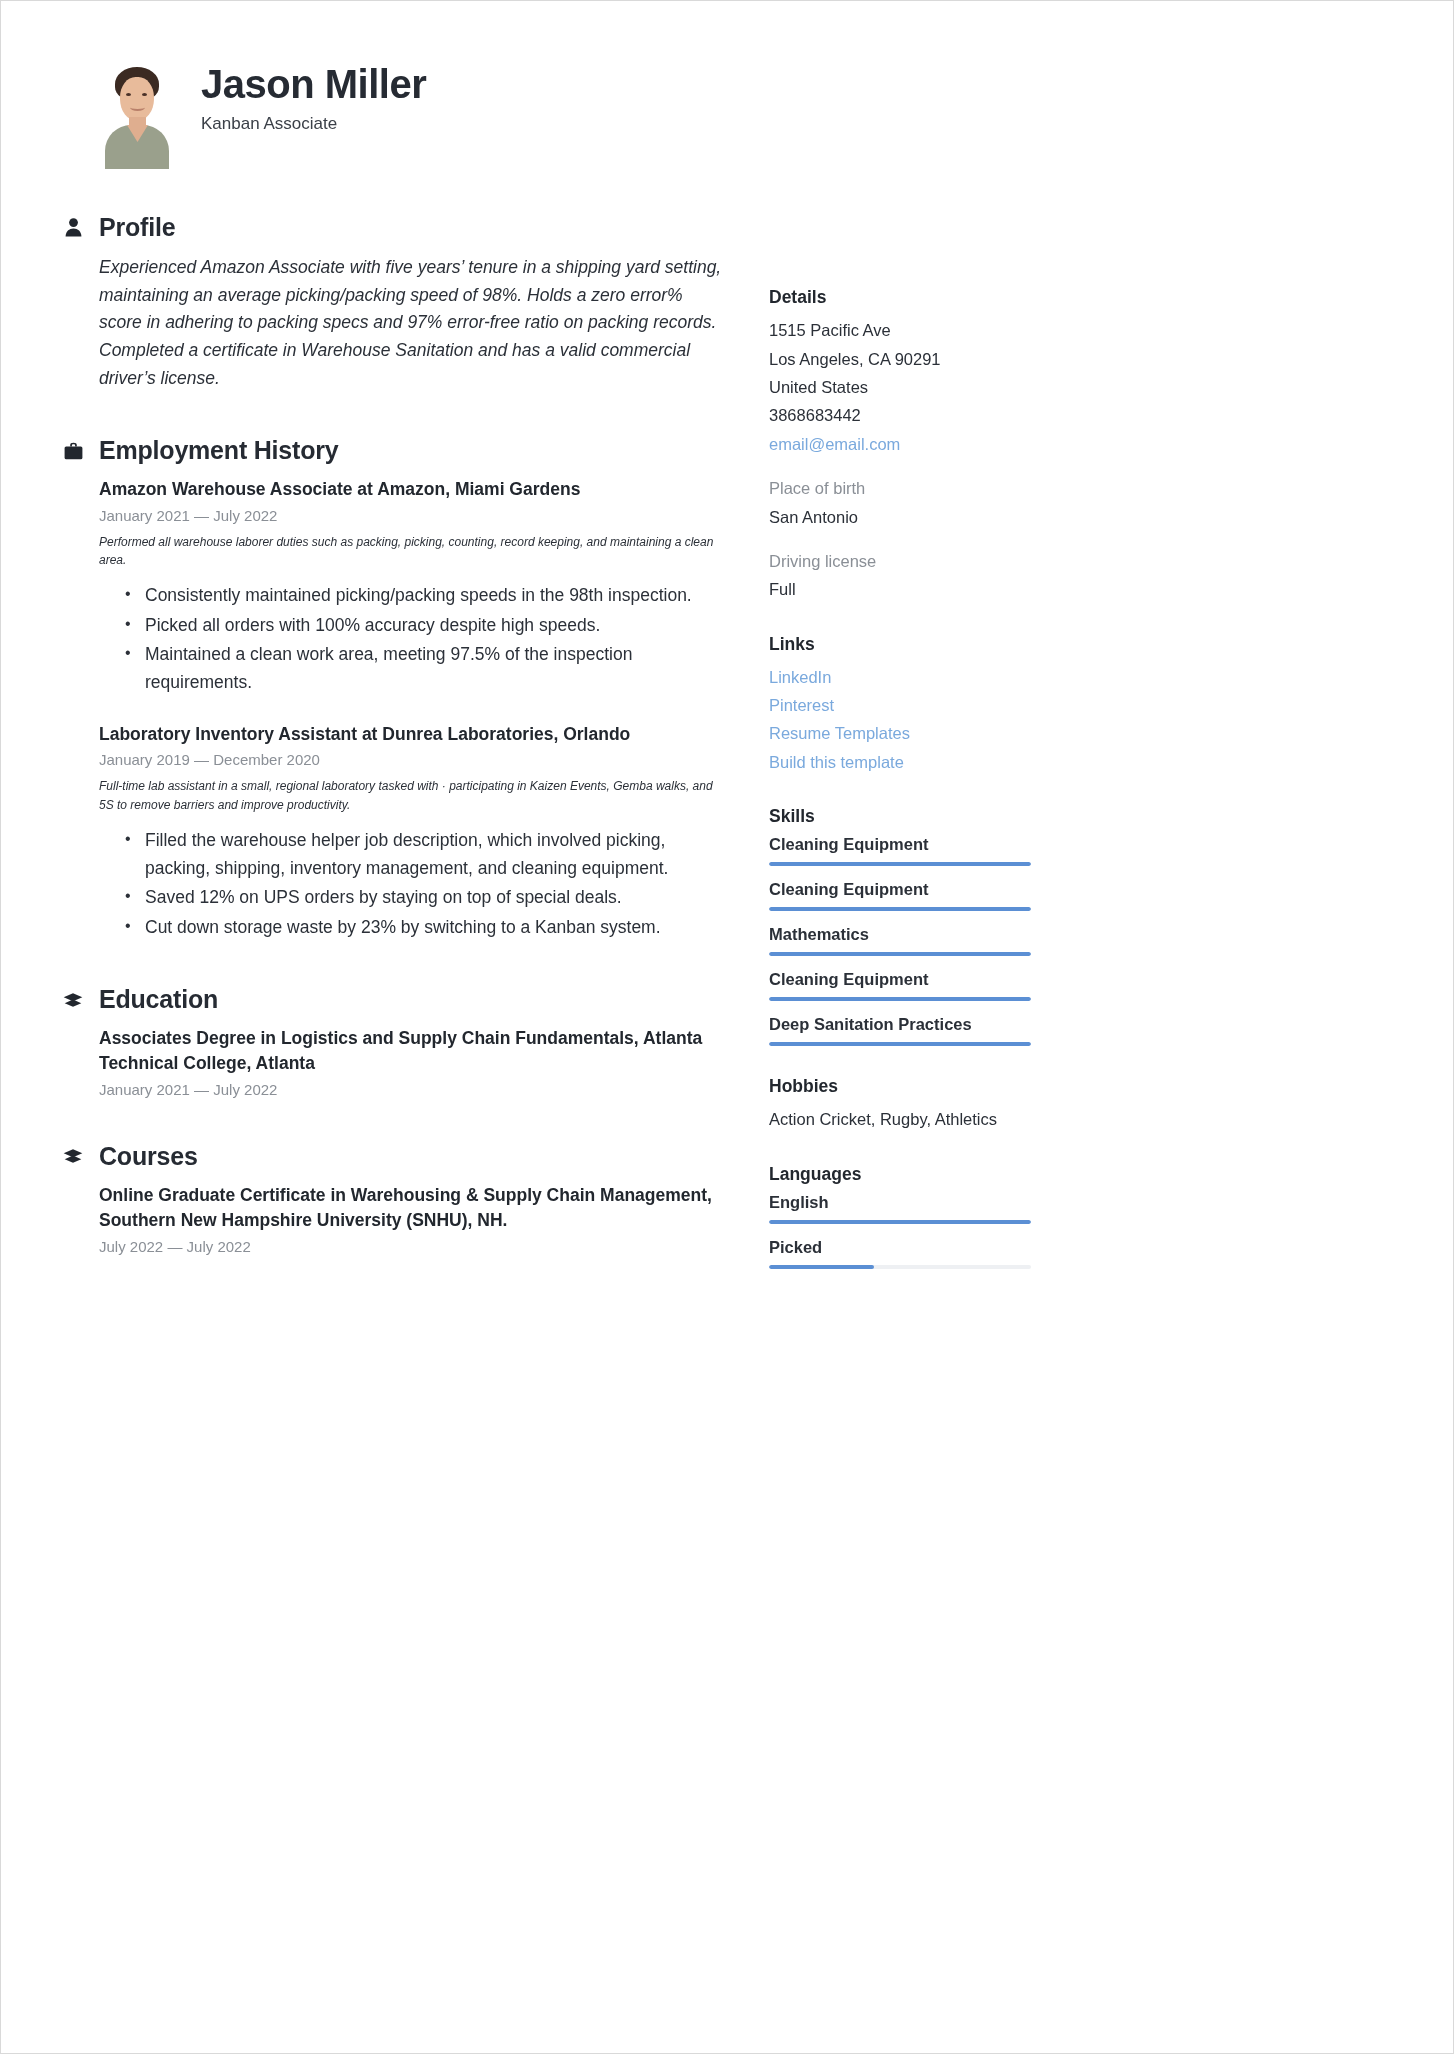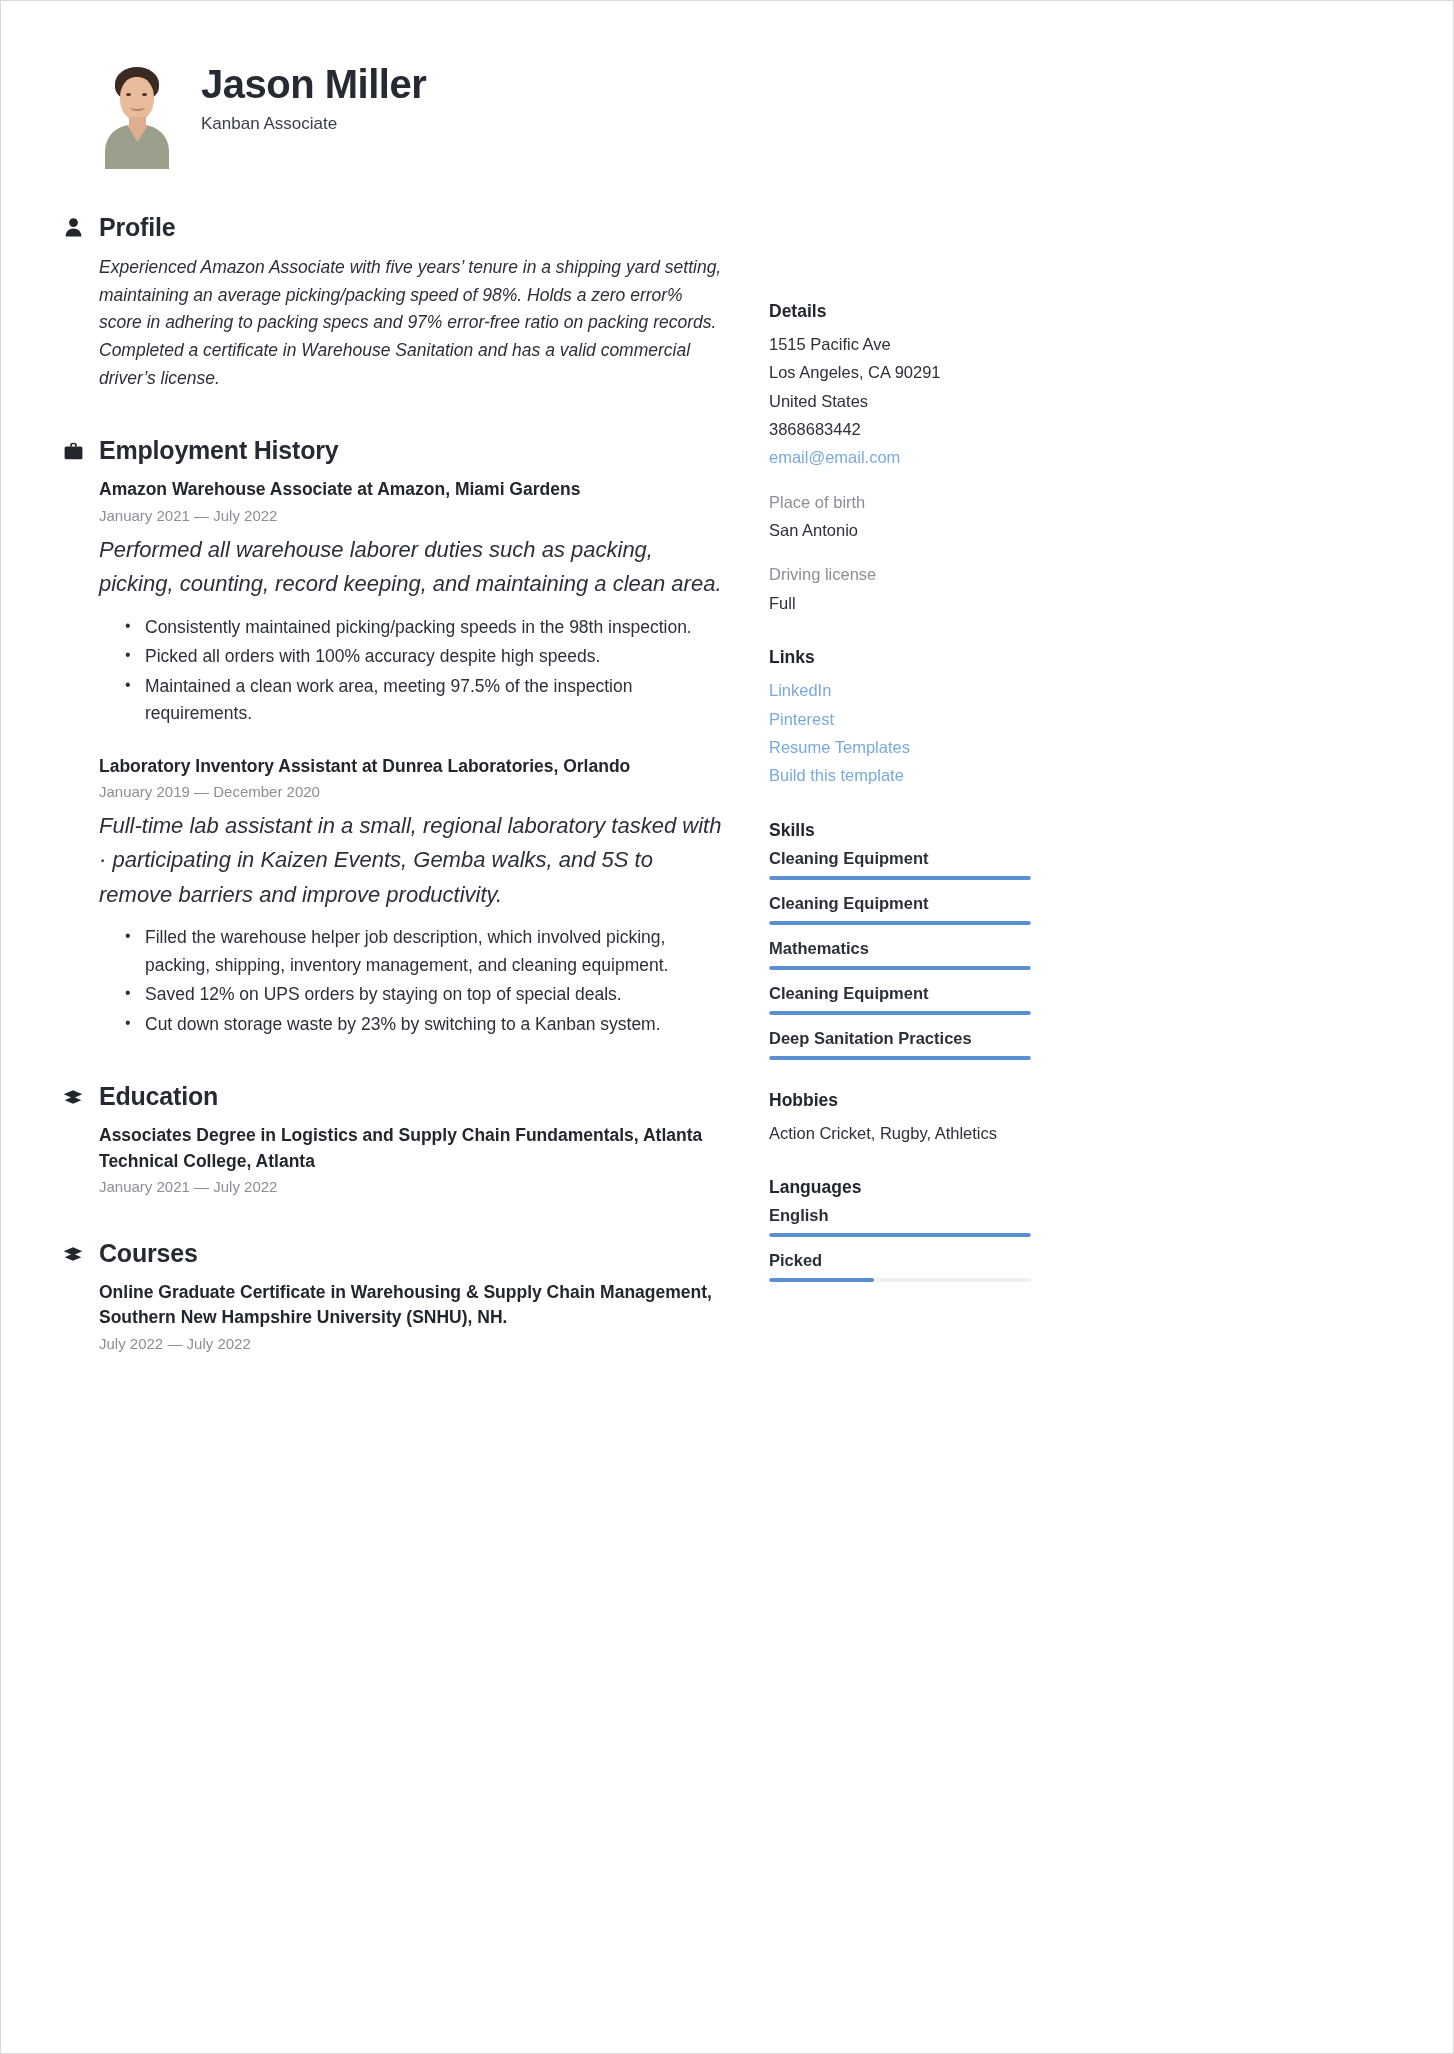--- a/index.html
+++ b/index.html
@@ -106,21 +106,21 @@
   .job-title {
     font-size: 17px;
     color: #3b4048;
     margin-top: 8px;
   }
 
   
   .columns {
     display: flex;
     gap: 46px;
-    align-items: center;
+    align-items: flex-end;
   }
   .col-main { width: 660px; flex: 0 0 660px; }
   .col-side { width: 300px; flex: 0 0 300px; padding-top: 4px; }
 
   
   .section { margin-bottom: 44px; }
 
   .sec-head {
     display: flex;
     align-items: center;
@@ -161,21 +161,21 @@
     color: #22272e;
     line-height: 1.45;
   }
   .entry-date {
     font-size: 15px;
     color: #8a8f96;
     margin-top: 4px;
     margin-bottom: 9px;
   }
   .entry-desc {
-    font-size: 22px;
+    font-size: 12px;
     font-style: italic;
     color: #2b3038;
     line-height: 1.57;
     margin-bottom: 12px;
   }
 
   ul.bullets {
     list-style: none;
     margin: 0 0 0 24px;
     padding: 0;

